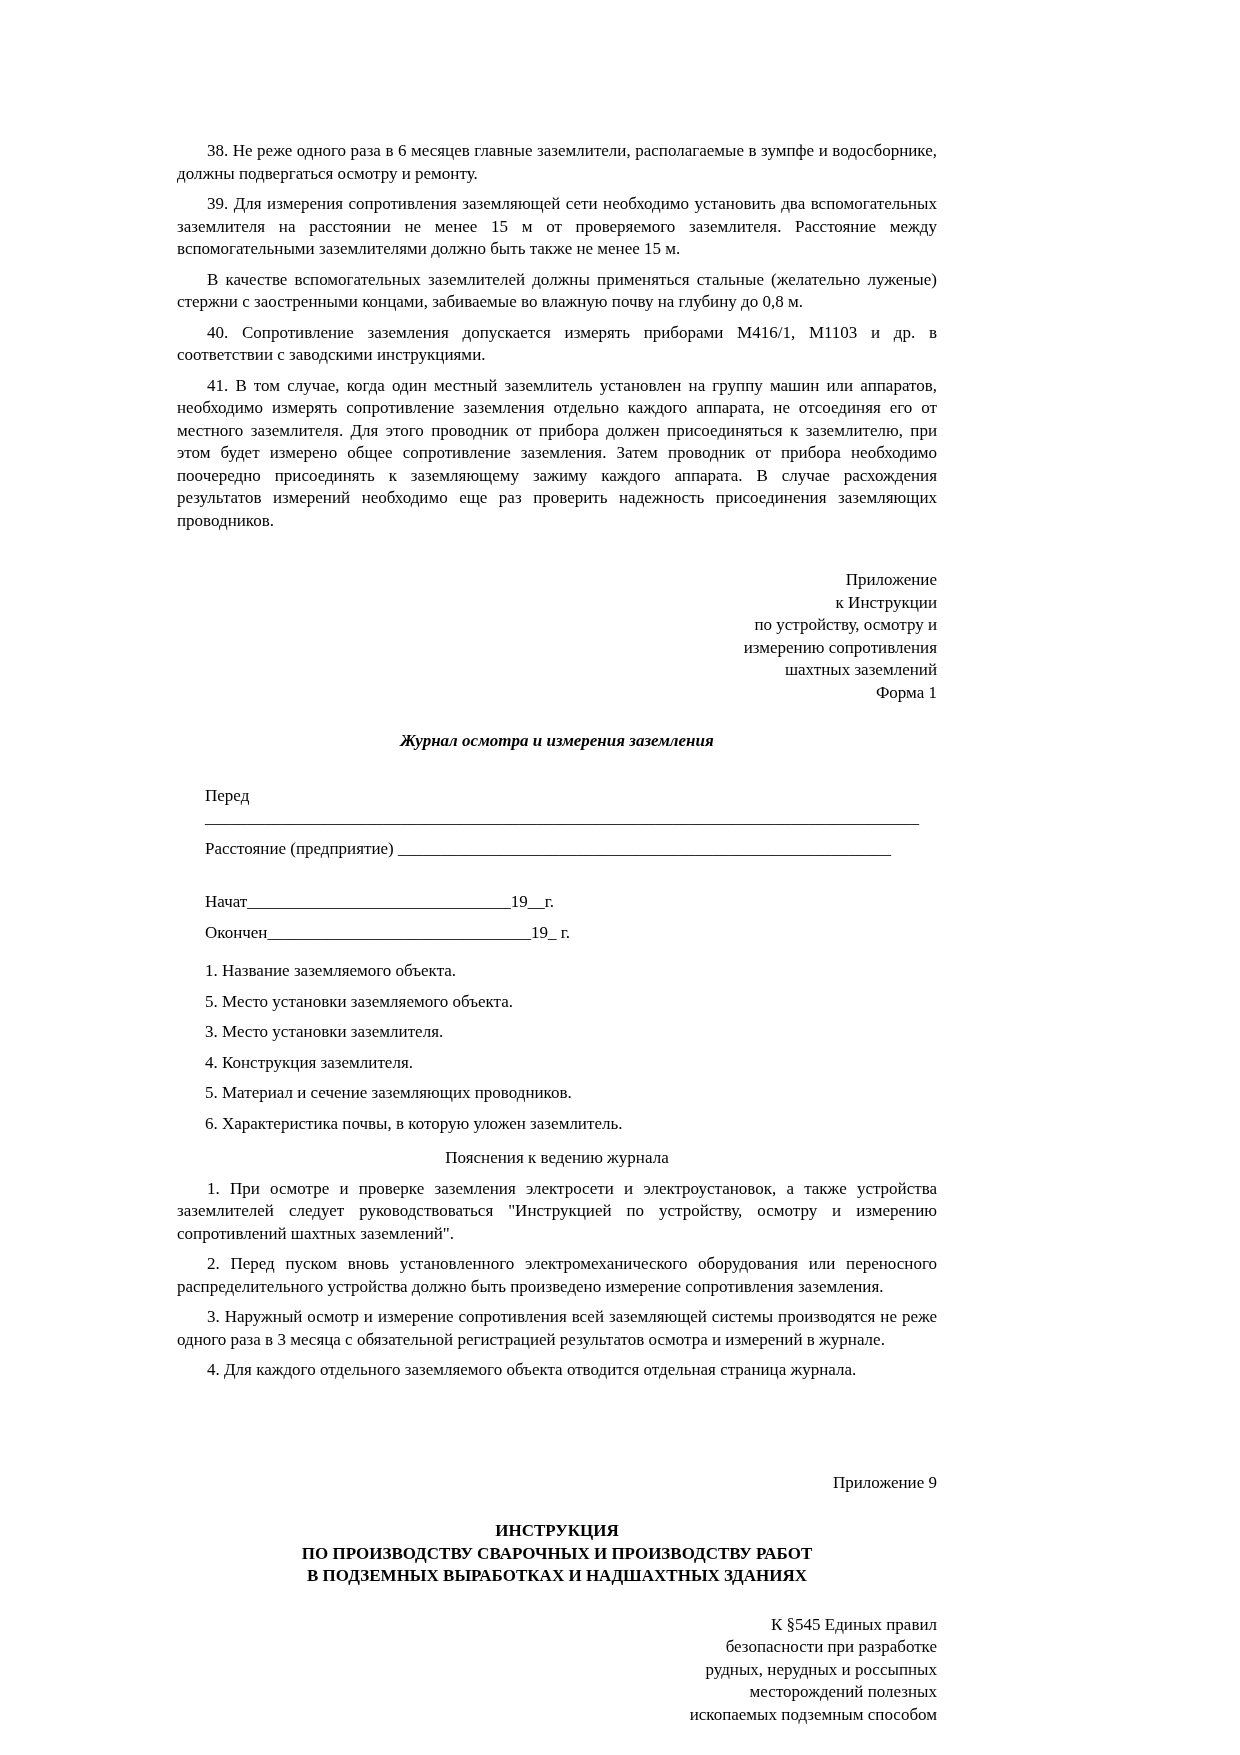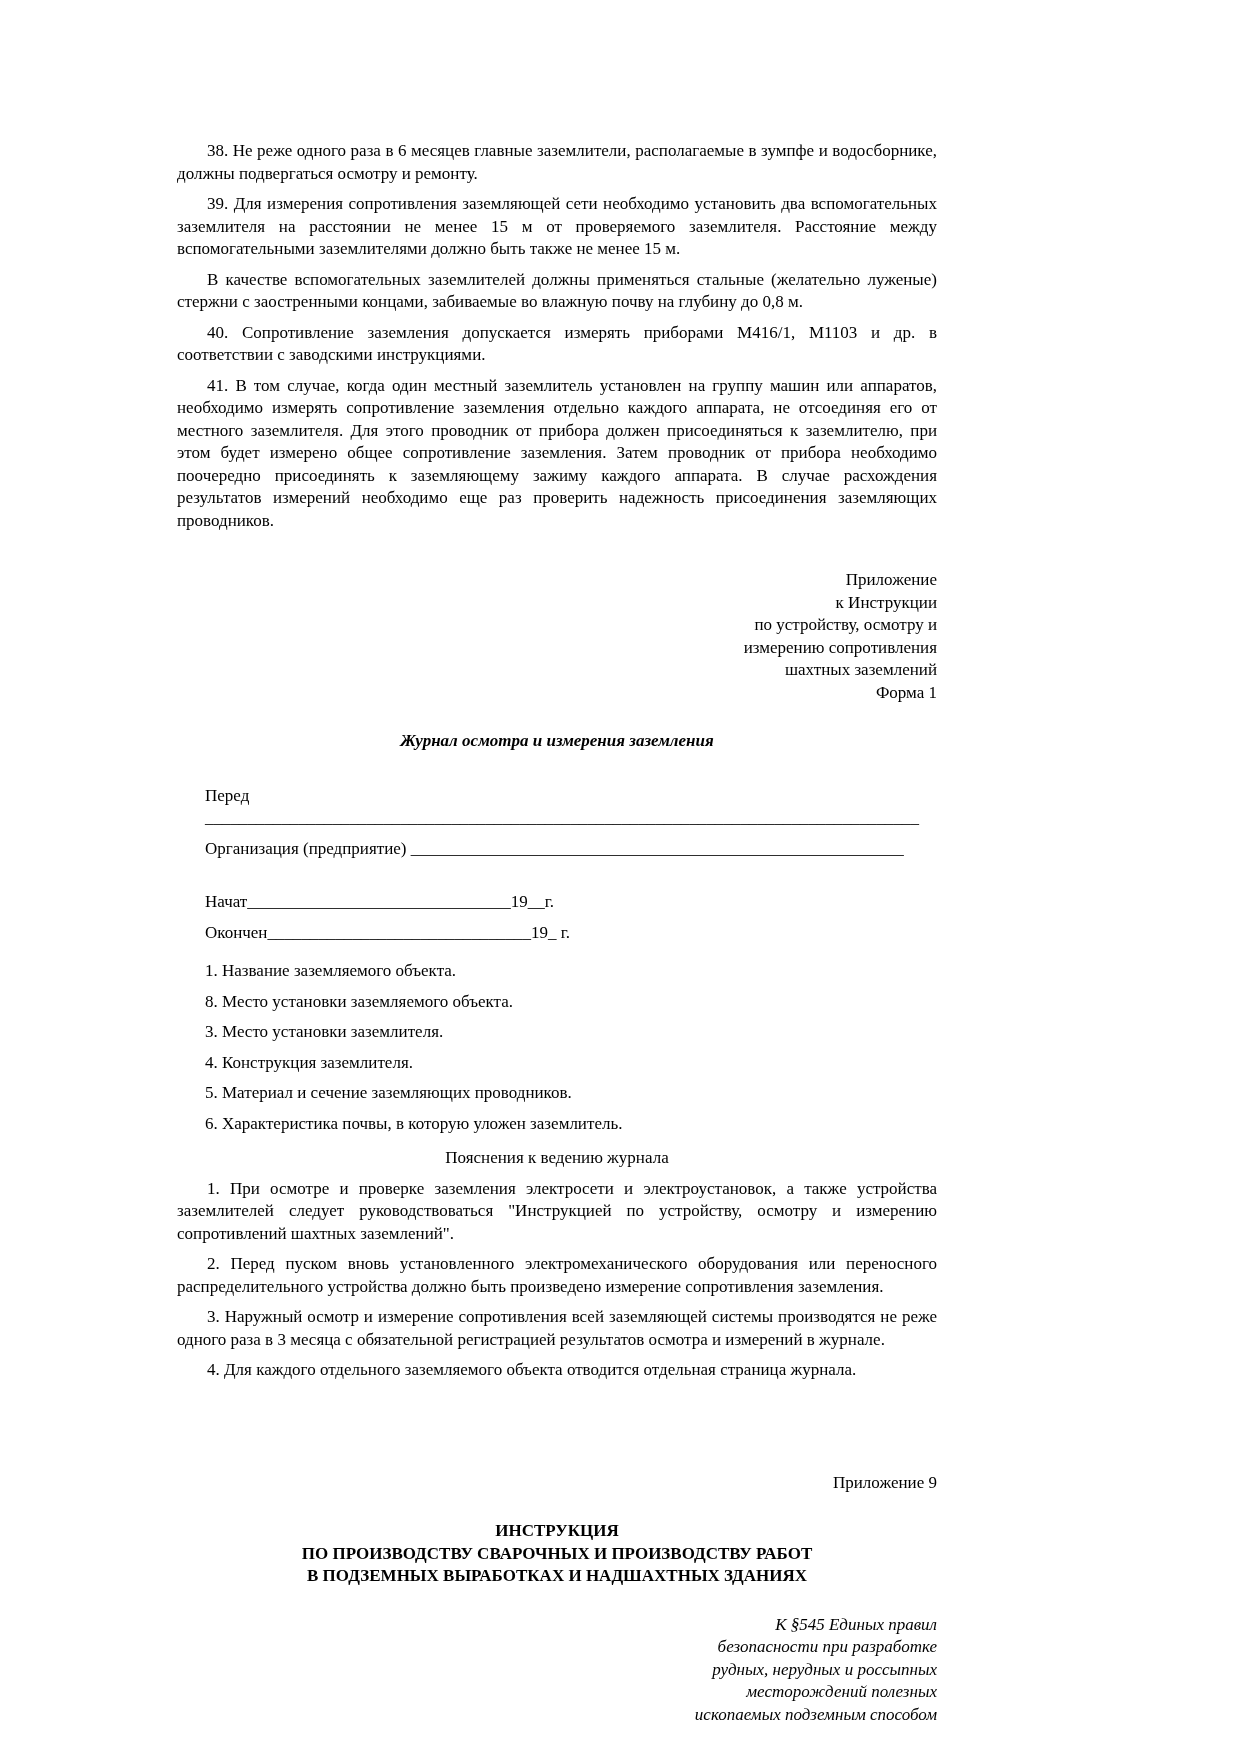--- a/index.html
+++ b/index.html
@@ -51,21 +51,21 @@
   .annex9-label {
     text-align: right;
     margin-top: 82px;
   }
   .annex9-title {
     text-align: center;
     font-weight: bold;
     white-space: pre-line;
     margin-top: 18px;
   }
-  .annex9-ref { margin-top: 18px; font-style: italic; }
+  .annex9-ref { margin-top: 18px; }
 </style>
 </head>
 <body>
 
 <div class="page">
   <div class="content">
 
     <p class="body-par">38. Не реже одного раза в 6 месяцев главные заземлители, располагаемые в зумпфе и водосборнике, должны подвергаться осмотру и ремонту.</p>
     <p class="body-par">39. Для измерения сопротивления заземляющей сети необходимо установить два вспомогательных заземлителя на расстоянии не менее 15 м от проверяемого заземлителя. Расстояние между вспомогательными заземлителями должно быть также не менее 15 м.</p>
     <p class="body-par">В качестве вспомогательных заземлителей должны применяться стальные (желательно луженые) стержни с заостренными концами, забиваемые во влажную почву на глубину до 0,8 м.</p>
@@ -76,32 +76,32 @@
 к Инструкции
 по устройству, осмотру и
 измерению сопротивления
 шахтных заземлений
 Форма 1</div>
 
     <div class="journal-title">Журнал осмотра и измерения заземления</div>
 
     <div class="fields">
       <div class="field-line">Перед ____________________________________________________________________________________</div>
-      <div class="field-line">Организация (предприятие) __________________________________________________________</div>
+      <div class="field-line">Расстояние (предприятие) __________________________________________________________</div>
     </div>
 
     <div class="dates">
       <div class="field-line">Начат_______________________________19__г.</div>
       <div class="field-line">Окончен_______________________________19_ г.</div>
     </div>
 
 
     <ul class="char-list">
       <li>1. Название заземляемого объекта.</li>
-      <li>8. Место установки заземляемого объекта.</li>
+      <li>5. Место установки заземляемого объекта.</li>
       <li>3. Место установки заземлителя.</li>
       <li>4. Конструкция заземлителя.</li>
       <li>5. Материал и сечение заземляющих проводников.</li>
       <li>6. Характеристика почвы, в которую уложен заземлитель.</li>
     </ul>
 
     <div class="center-line">Пояснения к ведению журнала</div>
 
     <p class="body-par">1. При осмотре и проверке заземления электросети и электроустановок, а также устройства заземлителей следует руководствоваться "Инструкцией по устройству, осмотру и измерению сопротивлений шахтных заземлений".</p>
     <p class="body-par">2. Перед пуском вновь установленного электромеханического оборудования или переносного распределительного устройства должно быть произведено измерение сопротивления заземления.</p>

